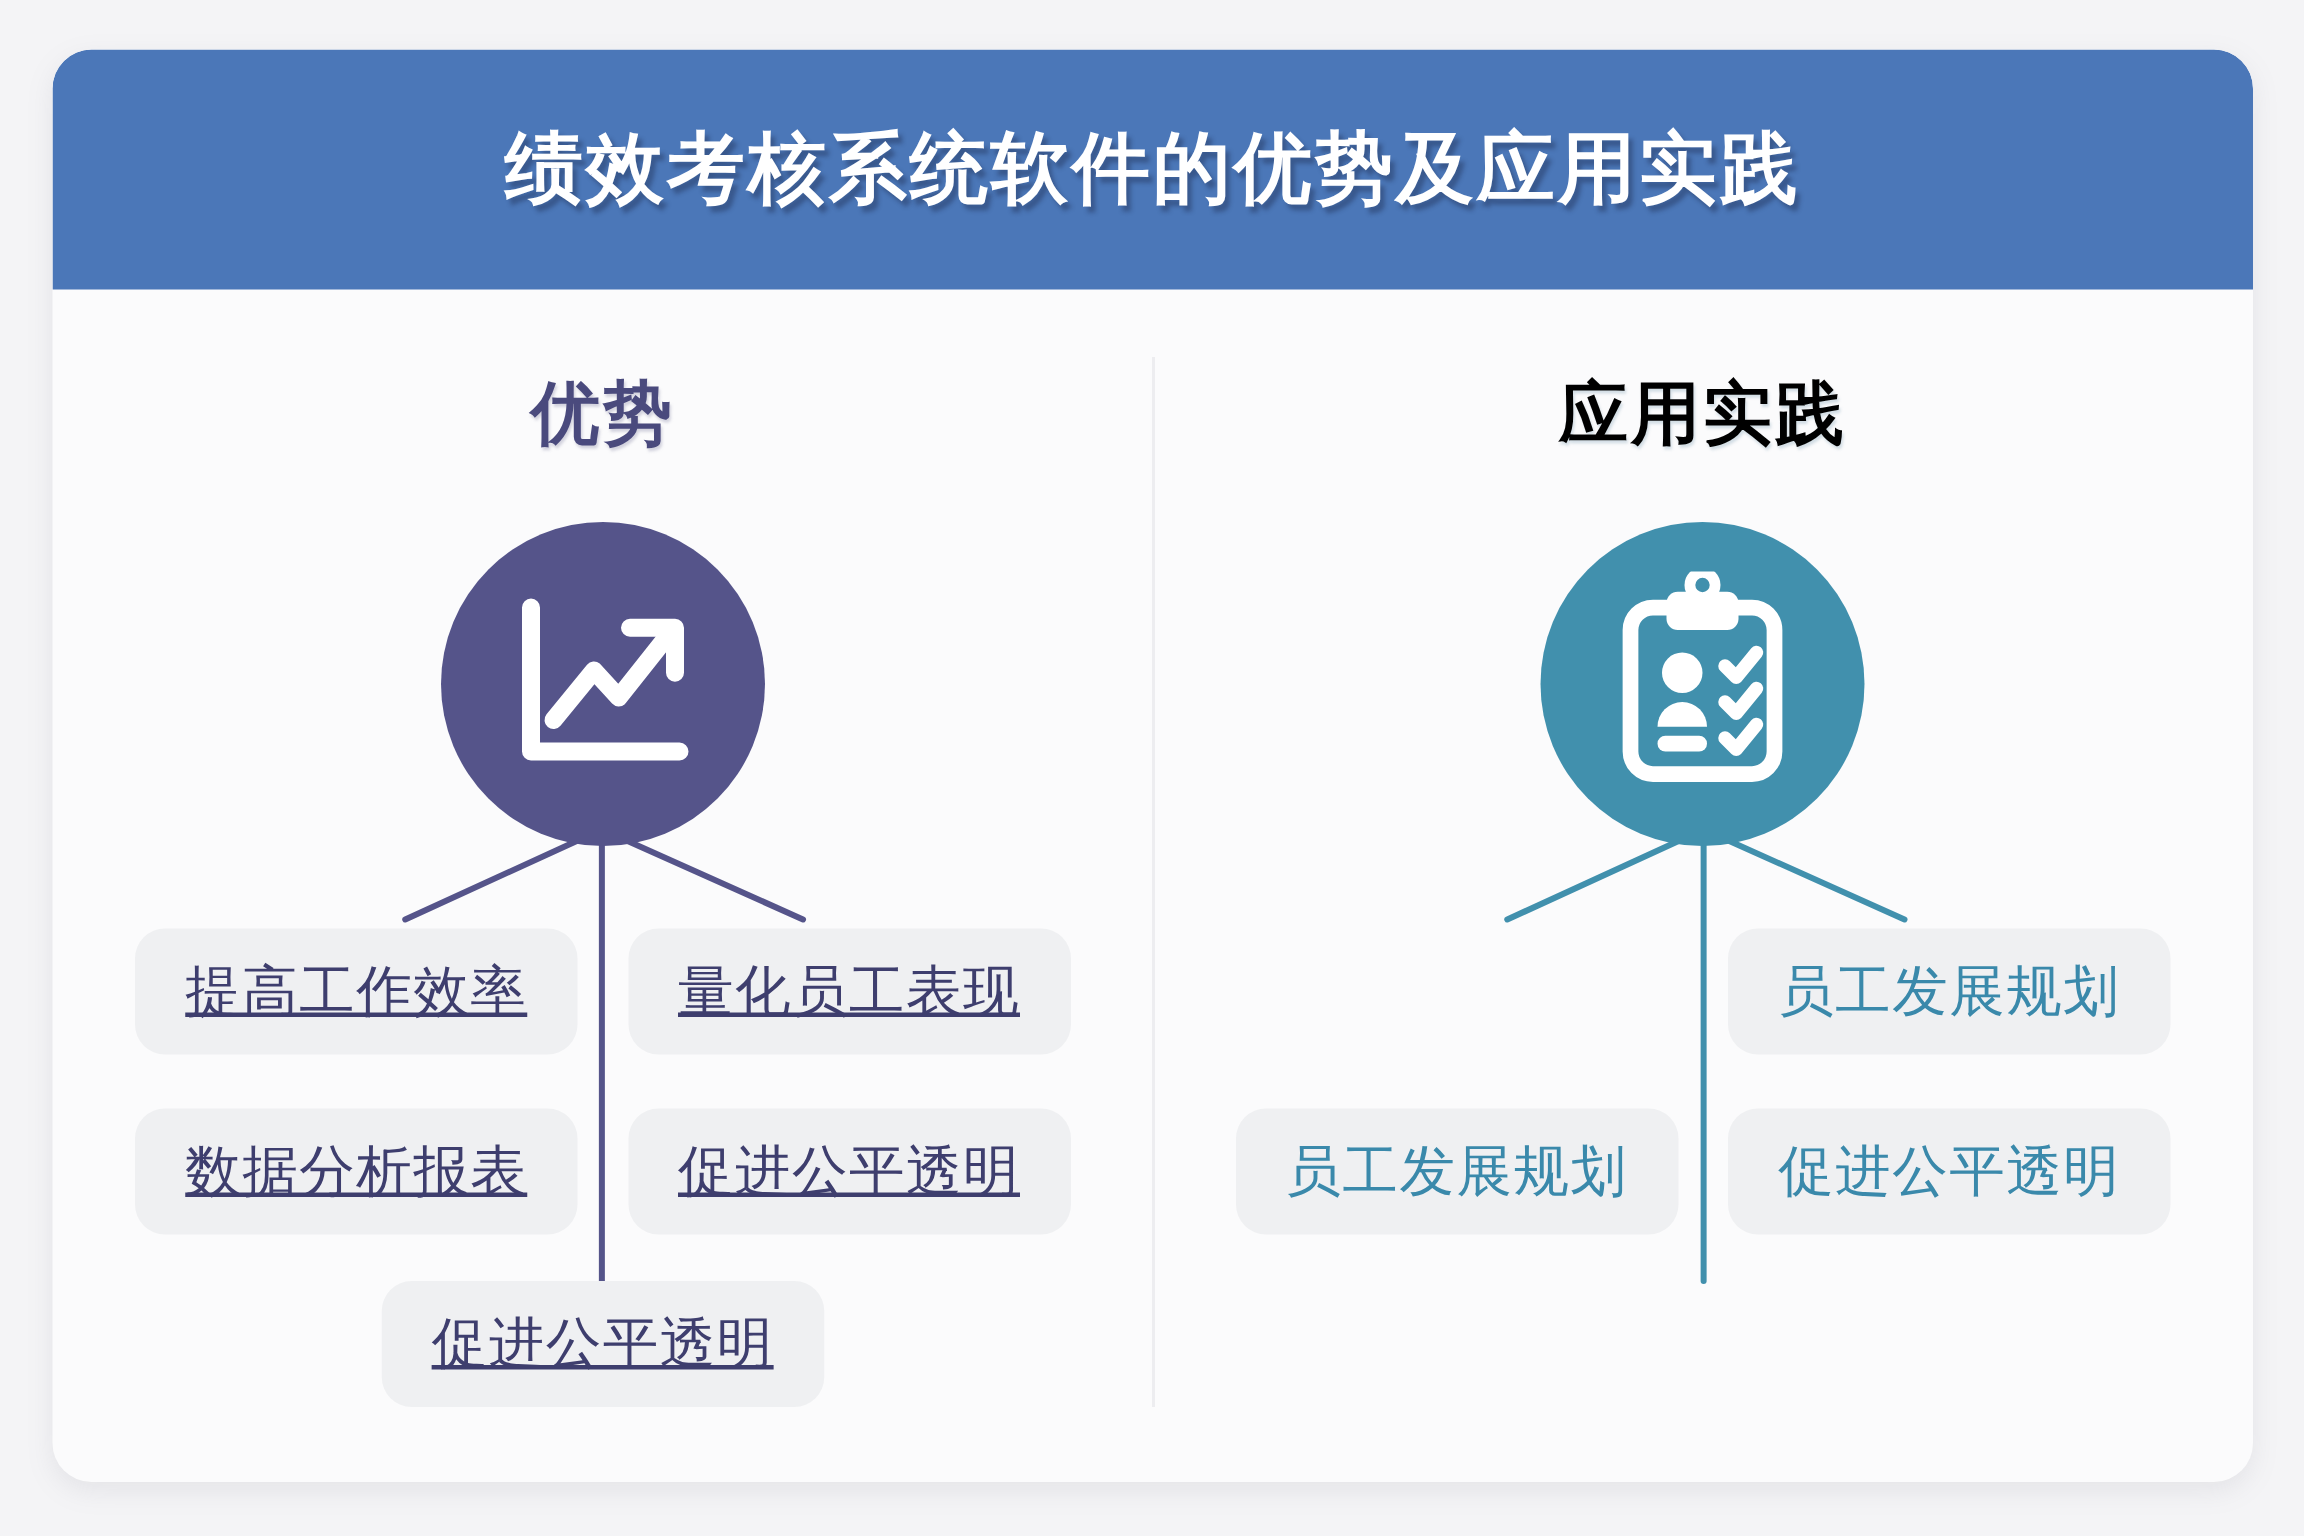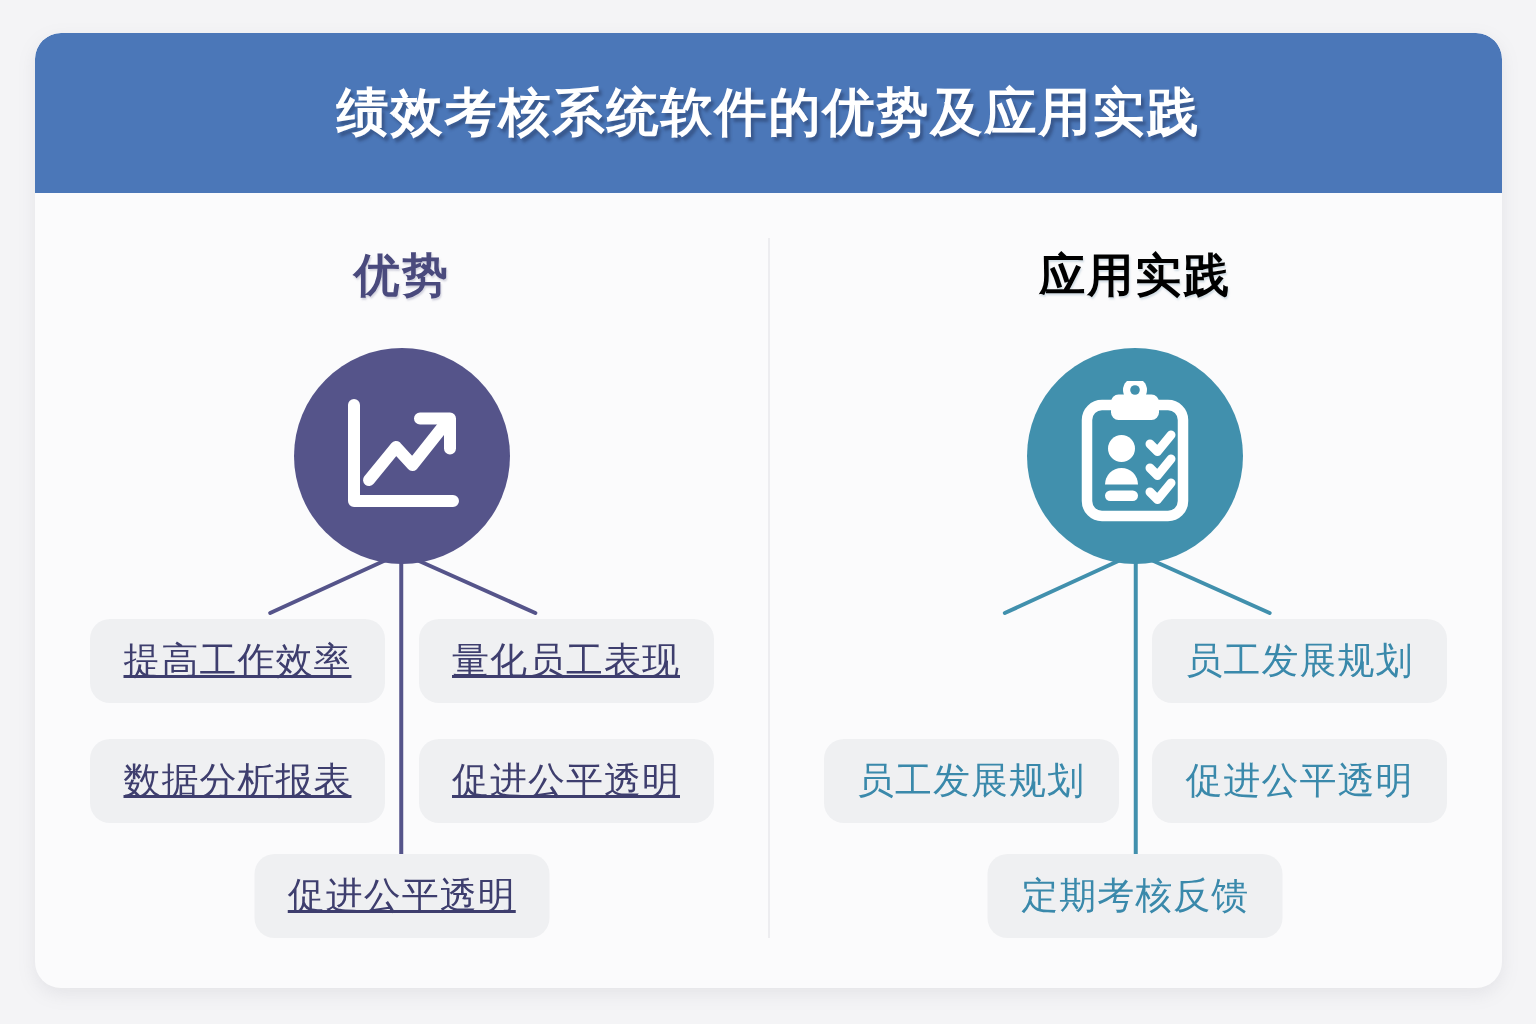--- a/index.html
+++ b/index.html
@@ -197,20 +197,19 @@
 
           <path d="M60 42 L65 47 L74 36" fill="none" stroke="#ffffff" stroke-width="6" stroke-linecap="round" stroke-linejoin="round"></path>
           <path d="M60 58 L65 63 L74 52" fill="none" stroke="#ffffff" stroke-width="6" stroke-linecap="round" stroke-linejoin="round"></path>
           <path d="M60 74 L65 79 L74 68" fill="none" stroke="#ffffff" stroke-width="6" stroke-linecap="round" stroke-linejoin="round"></path>
         </svg>
       </div>
 
       <div class="pill row1 right">员工发展规划</div>
       <div class="pill row2 left">员工发展规划</div>
       <div class="pill row2 right">促进公平透明</div>
-      <div class="pill bottom">定期考核反馈</div>
     </div>
 
   </div>
 
   <div id="column-divider"></div>
 
 </div>
 
 </body></html>

